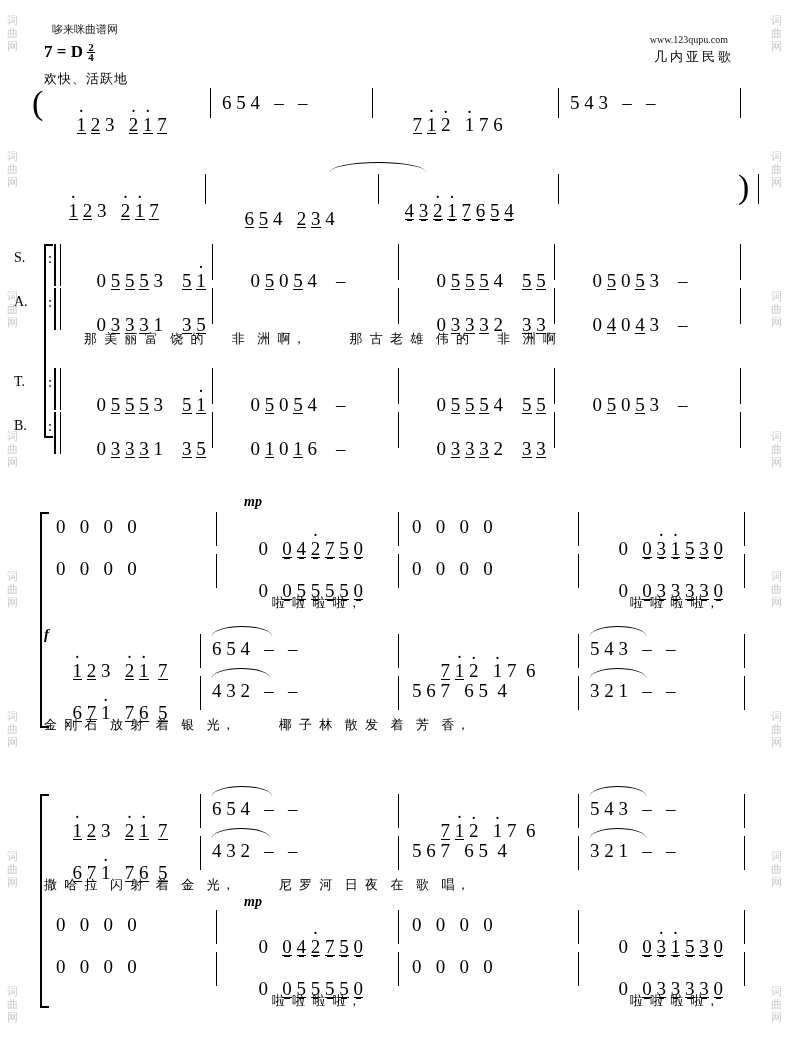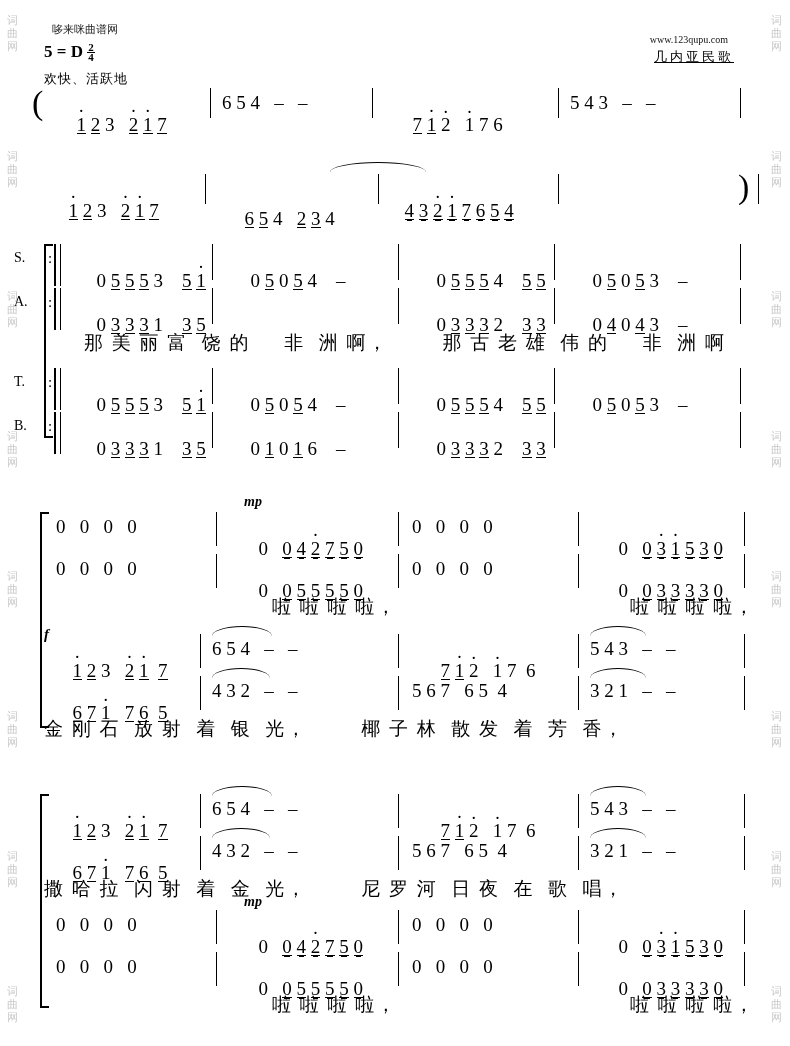--- a/index.html
+++ b/index.html
@@ -22,27 +22,27 @@
   
   .hdr{position:absolute;left:0;right:0;top:8px;height:70px;}
   .logo{position:absolute;left:52px;top:14px;font-size:11px;color:#222;font-family:"Liberation Sans",sans-serif;}
   .key{position:absolute;left:44px;top:34px;font-size:17px;font-weight:bold;font-family:"Liberation Serif",serif;}
   .key .ts{display:inline-block;position:relative;top:-1px;font-size:11px;line-height:9px;text-align:center;vertical-align:middle;}
   .key .ts b{display:block;border-bottom:1px solid #000;padding:0 1px;font-weight:bold;}
   .key .ts i{display:block;font-style:normal;font-weight:bold;padding:0 1px;}
   .title{position:absolute;left:0;right:0;top:24px;text-align:center;font-size:27px;letter-spacing:22px;
          font-family:"Liberation Serif",serif;font-weight:bold;text-indent:22px;}
   .site{position:absolute;right:62px;top:26px;font-size:10px;font-family:"Liberation Serif",serif;color:#111;}
-  .attrib{position:absolute;right:56px;top:40px;font-size:13px;letter-spacing:3px;text-decoration:underline;}
+  .attrib{position:absolute;right:56px;top:40px;font-size:13px;letter-spacing:3px;}
   .tempo{position:absolute;left:44px;top:62px;font-size:13px;letter-spacing:1px;}
 
   
   .row{position:absolute;left:0;right:0;font-family:"Liberation Serif",serif;}
   .notes{position:absolute;white-space:pre;font-size:19px;letter-spacing:0px;line-height:22px;}
-  .lyr{position:absolute;white-space:pre;font-size:19px;letter-spacing:2px;}
+  .lyr{position:absolute;white-space:pre;font-size:13px;letter-spacing:2px;}
   .vlab{position:absolute;font-size:14px;font-family:"Liberation Serif",serif;}
   .dyn{position:absolute;font-style:italic;font-weight:bold;font-family:"Liberation Serif",serif;}
 
   
   .vline{position:absolute;width:1px;background:#000;}
   .vline.thick{width:2px;}
   .brace{position:absolute;border-left:2px solid #000;border-top:2px solid #000;border-bottom:2px solid #000;width:7px;}
   .paren{position:absolute;font-size:34px;line-height:34px;}
 
   
@@ -141,21 +141,21 @@
         <span>词</span>
         <span>曲</span>
         <span>网</span>
       </div>
   </div>
 
   <div class="hdr">
     <div class="logo">哆来咪曲谱网</div>
 
     <div class="key">
-      <span>5 = D</span>
+      <span>7 = D</span>
       <span class="ts">
         <b>2</b>
         <i>4</i>
       </span>
     </div>
 
     <div class="site">www.123qupu.com</div>
     <div class="attrib">几内亚民歌</div>
     <div class="tempo">欢快、活跃地</div>
   </div>

